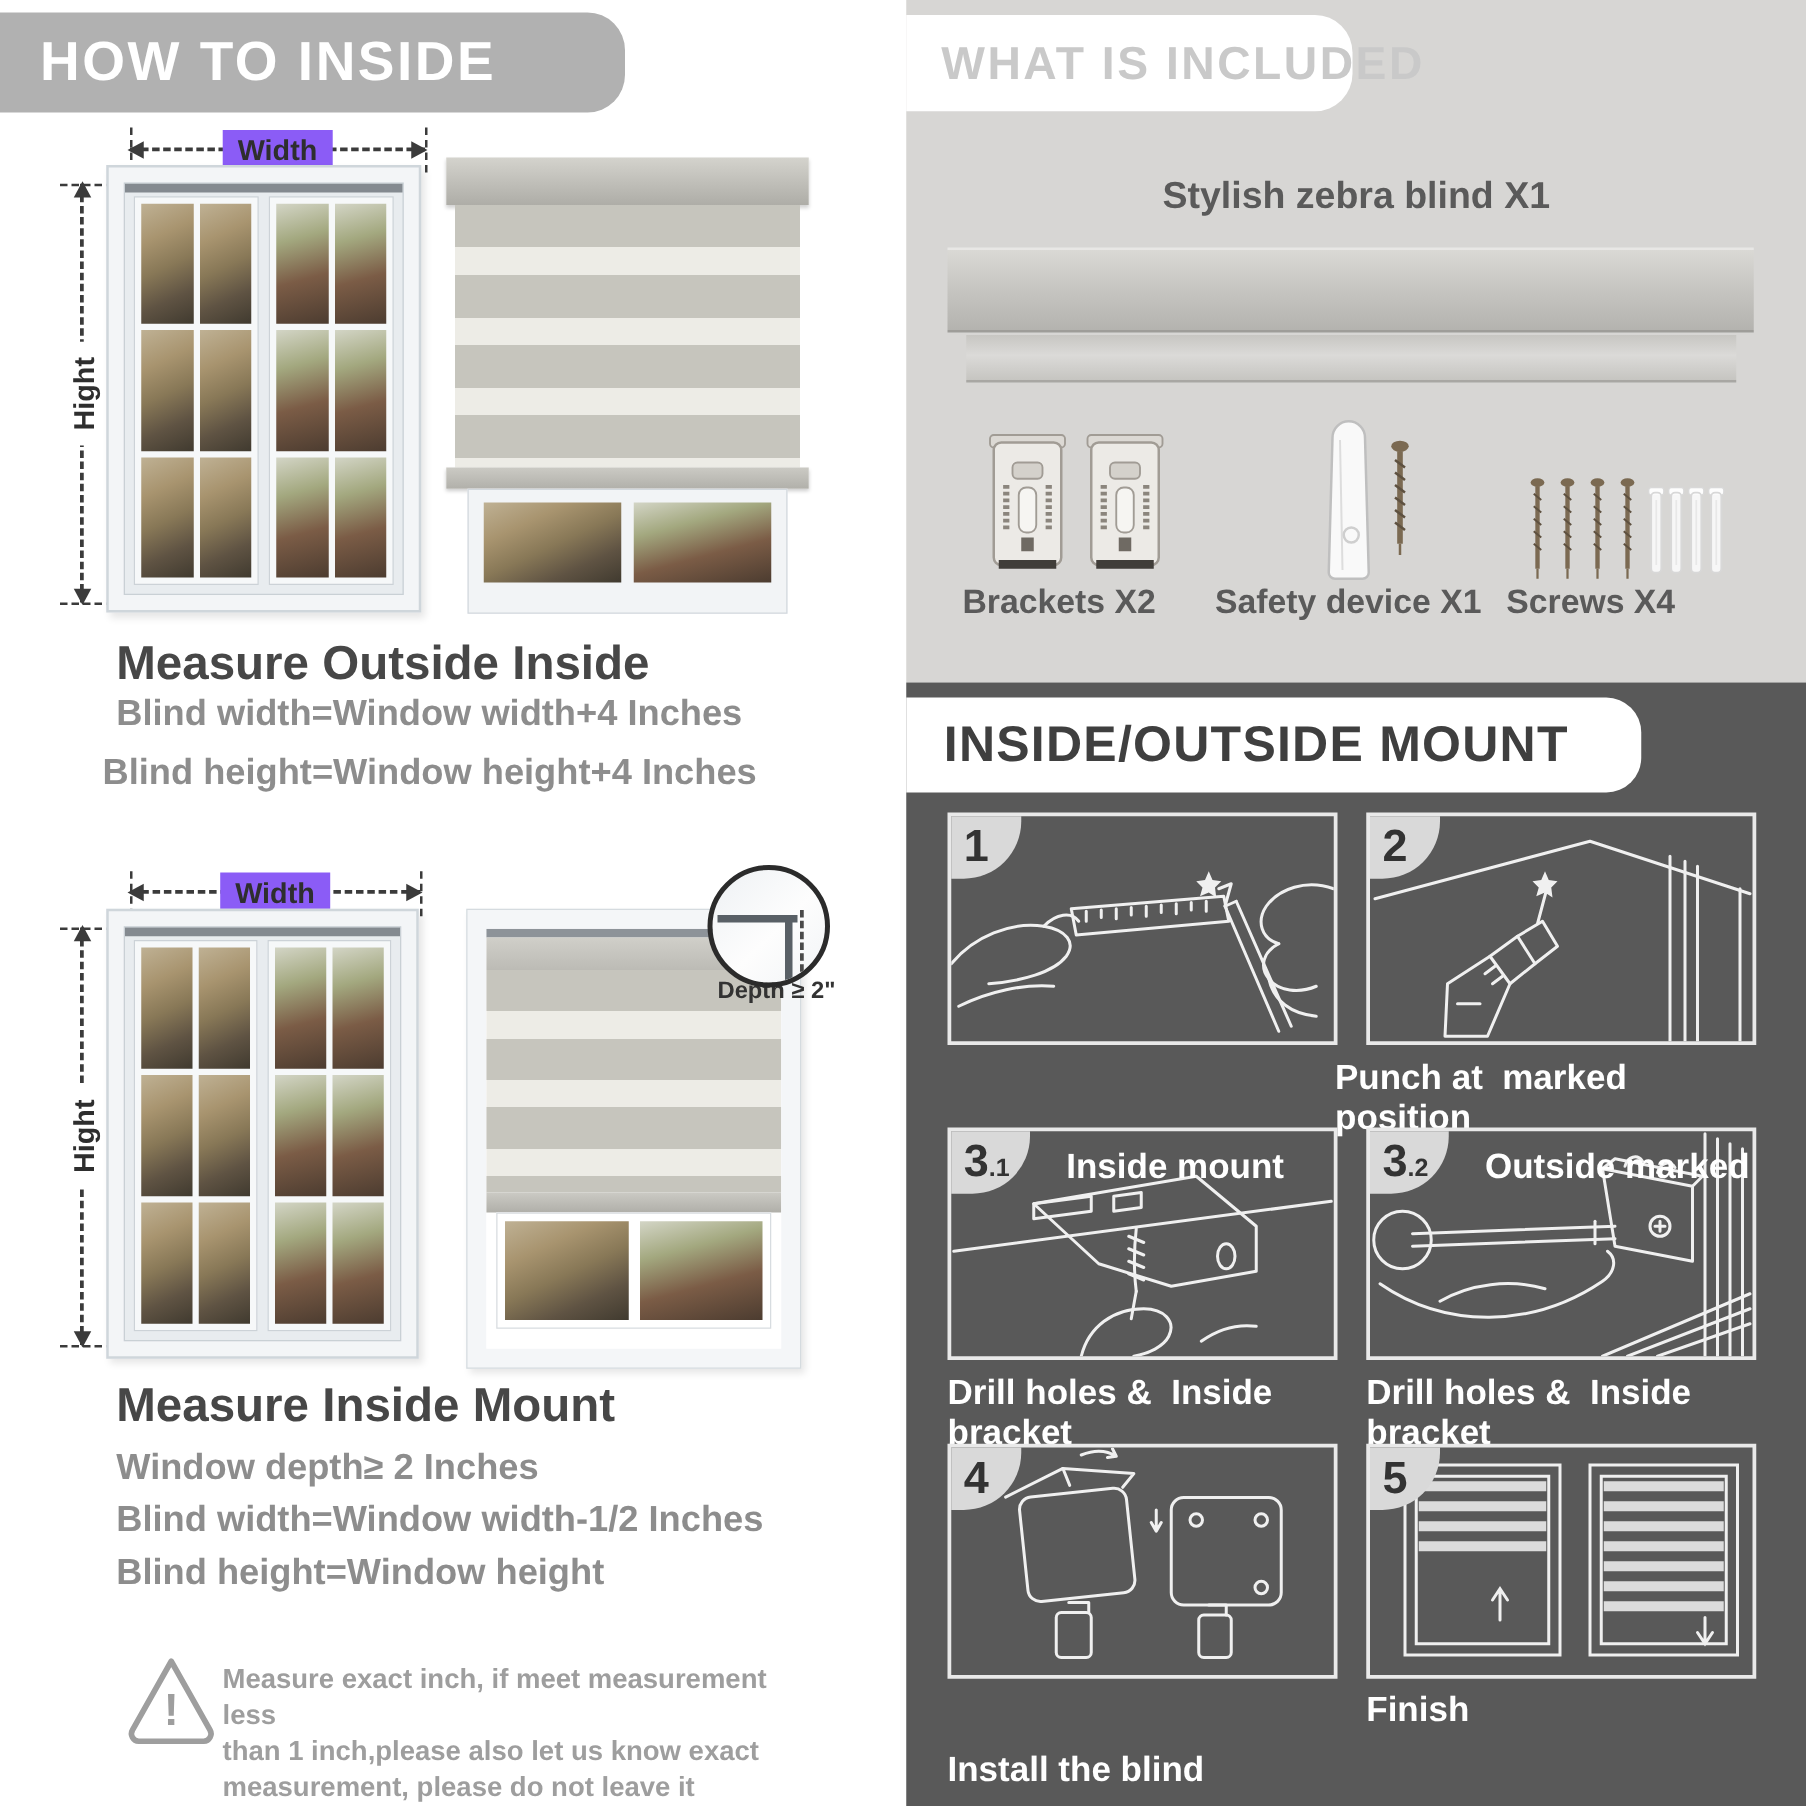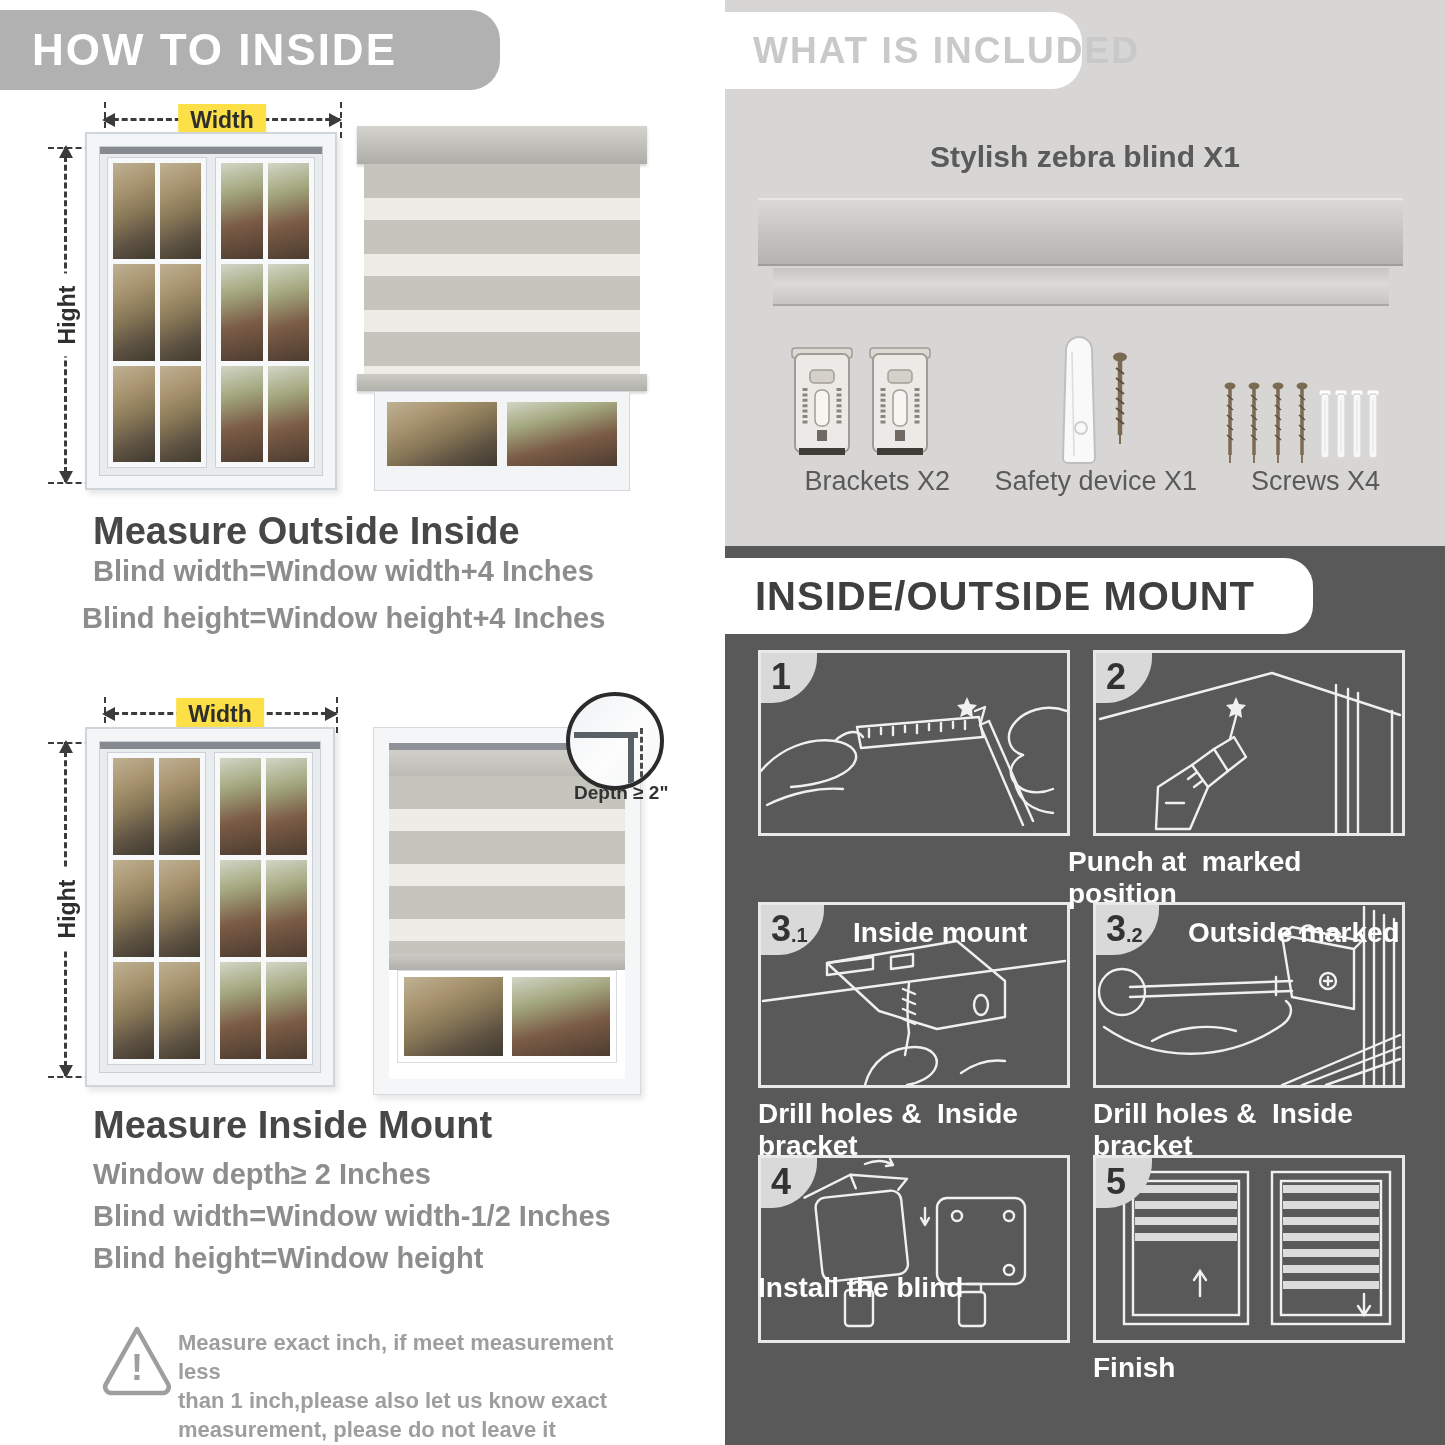--- a/index.html
+++ b/index.html
@@ -35,21 +35,21 @@
 
   .dim-h { position:absolute; border-top:3px dashed #3b3b3b; }
   .dim-v { position:absolute; border-left:3px dashed #3b3b3b; }
   .ah { position:absolute; width:0; height:0; }
   .ah.l { left:-2px; top:-8px; border-top:7px solid transparent; border-bottom:7px solid transparent; border-right:13px solid #3b3b3b; }
   .ah.r { right:-2px; top:-8px; border-top:7px solid transparent; border-bottom:7px solid transparent; border-left:13px solid #3b3b3b; }
   .ah.u { top:-2px; left:-8px; border-left:7px solid transparent; border-right:7px solid transparent; border-bottom:13px solid #3b3b3b; }
   .ah.d { bottom:-2px; left:-8px; border-left:7px solid transparent; border-right:7px solid transparent; border-top:13px solid #3b3b3b; }
   .dim-h .lbl {
     position:absolute; left:50%; top:-17px; transform:translateX(-50%);
-    background:#fde047; padding:0 12px; font-size:23px; font-weight:bold; color:#2e2e2e; line-height:32px; white-space:nowrap;
+    background:#8b5cf6; padding:0 12px; font-size:23px; font-weight:bold; color:#2e2e2e; line-height:32px; white-space:nowrap;
   }
   .dim-v .lbl {
     position:absolute; top:50%; left:0; transform:translate(-50%,-50%) rotate(-90deg);
     background:#ffffff; padding:0 12px; font-size:23px; font-weight:bold; color:#2e2e2e; line-height:30px; white-space:nowrap;
   }
   .tick-v { position:absolute; border-left:2.5px dashed #3b3b3b; width:0; }
   .tick-h { position:absolute; border-top:2.5px dashed #3b3b3b; height:0; }
 
   .cassette { position:absolute; background:linear-gradient(180deg,#d4d3cd,#bdbcb6 60%,#aeada7); box-shadow:0 2px 3px rgba(0,0,0,.18); }
   .shade { position:absolute; background:repeating-linear-gradient(180deg,#c6c5bd 0px,#c6c5bd 34px,#edece6 34px,#edece6 56px); }
@@ -97,21 +97,21 @@
   .headrail-main {
     position:absolute; left:758px; top:198px; width:645px; height:68px;
     background:linear-gradient(180deg,#dad9d5 0%,#c4c3bf 55%,#b4b3af 100%);
     border-top:2px solid #e8e7e5; border-bottom:2px solid #9e9d99; box-sizing:border-box;
   }
   .headrail-sub {
     position:absolute; left:773px; top:268px; width:616px; height:38px;
     background:linear-gradient(180deg,#c7c6c2 0%,#dbdad8 45%,#c6c5c1 100%);
     border-bottom:2px solid #a8a7a3; box-sizing:border-box;
   }
-  .item-lbl { position:absolute; top:466px; font-size:27px; font-weight:normal; color:#5a5a5a; text-align:right; white-space:nowrap; }
+  .item-lbl { position:absolute; top:466px; font-size:27px; font-weight:bold; color:#5a5a5a; text-align:left; white-space:nowrap; }
 
   .panel-dark { position:absolute; left:725px; top:546px; width:720px; height:899px; background:#595959; }
   .pill-mount {
     position:absolute; left:725px; top:558px; width:588px; height:76px; background:#ffffff;
     border-radius:0 28px 28px 0; color:#3f3f3f; font-size:40px; font-weight:bold;
     line-height:76px; padding-left:30px; letter-spacing:1px; box-sizing:border-box; white-space:nowrap;
   }
   .tile { position:absolute; width:312px; height:186px; border:3px solid #e9e9e9; box-sizing:border-box; }
   .badge {
     position:absolute; left:0; top:0; min-width:56px; height:50px; background:#d9d9d9;
@@ -455,21 +455,21 @@
         <rect x="176" y="40" width="88" height="86" rx="10"></rect>
         <circle cx="196" cy="58" r="5"></circle>
           <circle cx="248" cy="58" r="5"></circle>
           <circle cx="248" cy="112" r="5"></circle>
         <path d="M164,50 v14 M160,60 l4,7 4,-7"></path>
         <path d="M206,126 h14 v8"></path>
         <rect x="198" y="134" width="26" height="34" rx="4"></rect>
       </g>
     </svg>
   </div>
-  <div class="tile-caption" style="left:758px;top:1272px">Install the blind</div>
+  <div class="tile-caption" style="left:758px;top:1400px">Install the blind</div>
 
   <div class="tile" style="left:1093px;top:1155px;height:188px">
     <div class="badge">
         <span class="n">5</span>
       </div>
     <svg class="art" viewBox="0 0 306 182">
       <g stroke="#f0f0f0" stroke-width="2.4" fill="none">
         <rect x="28" y="14" width="124" height="152"></rect>
         <rect x="37" y="23" width="106" height="134"></rect>
         <g fill="#dcdcdc" stroke="none">

